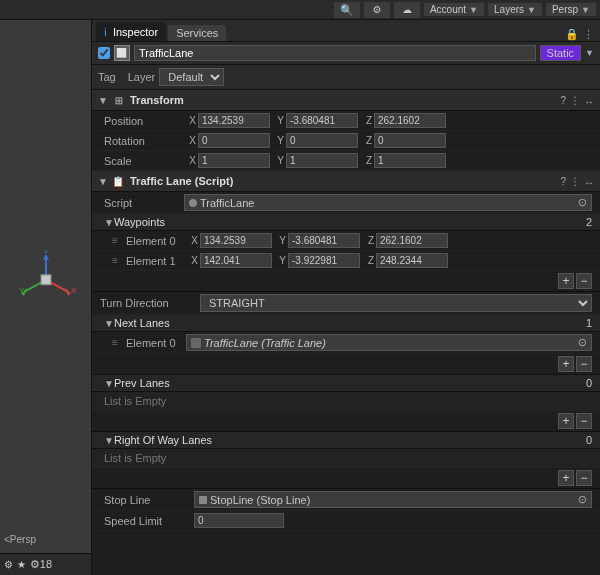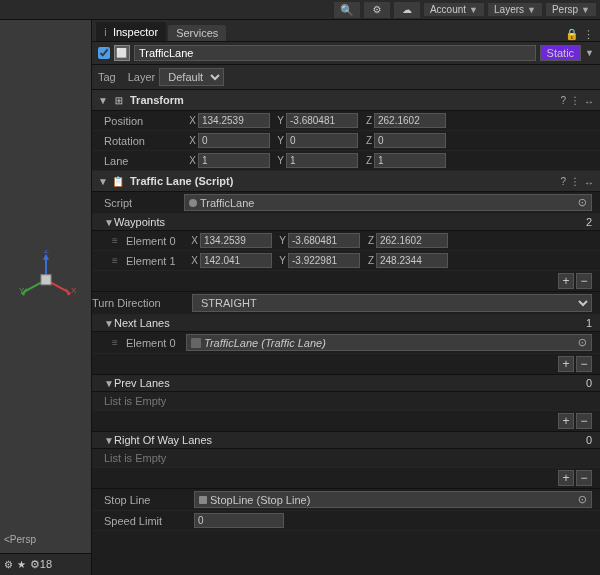--- a/index.html
+++ b/index.html
@@ -417,21 +417,21 @@
       display: flex;
       align-items: center;
       justify-content: center;
       line-height: 1;
     }
 
     
     .turn-direction-row {
       display: flex;
       align-items: center;
-      padding: 2px 8px 2px 0;
+      padding: 2px 8px 2px 8px;
       border-bottom: 1px solid #252525;
       min-height: 18px;
     }
     .turn-label {
       width: 100px;
       color: #aaa;
       font-size: 11px;
     }
     .turn-dropdown {
       flex: 1;
@@ -667,21 +667,21 @@
           <span class="prop-axis">X</span>
           <input class="prop-input" type="text" value="0" style="">
           <span class="prop-axis">Y</span>
           <input class="prop-input" type="text" value="0" style="">
           <span class="prop-axis">Z</span>
           <input class="prop-input" type="text" value="0" style="">
         </div>
       </div>
 
       <div class="prop-row">
-        <span class="prop-label">Lane</span>
+        <span class="prop-label">Scale</span>
         <div class="prop-values">
           <span class="prop-axis">X</span>
           <input class="prop-input" type="text" value="1" style="">
           <span class="prop-axis">Y</span>
           <input class="prop-input" type="text" value="1" style="">
           <span class="prop-axis">Z</span>
           <input class="prop-input" type="text" value="1" style="">
         </div>
       </div>
 

